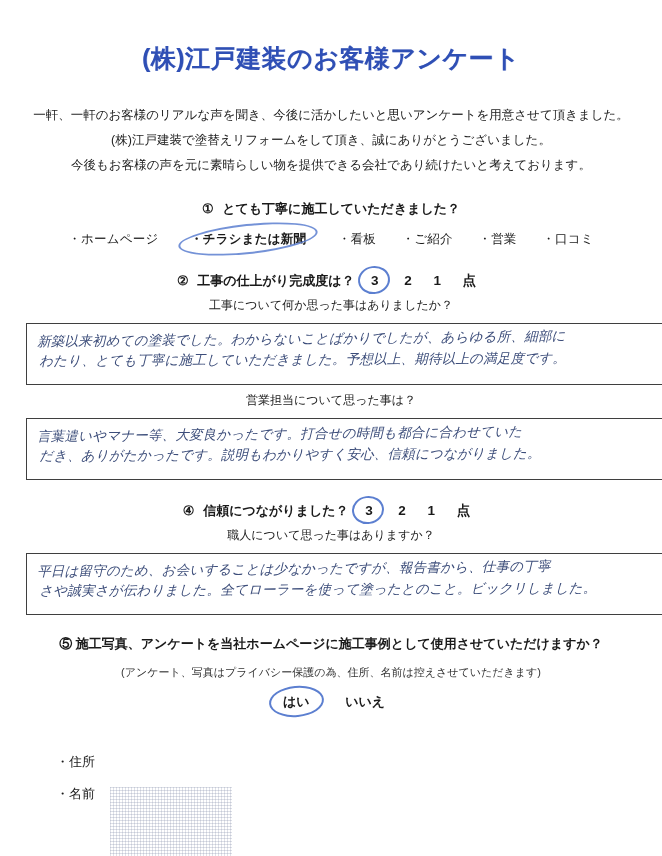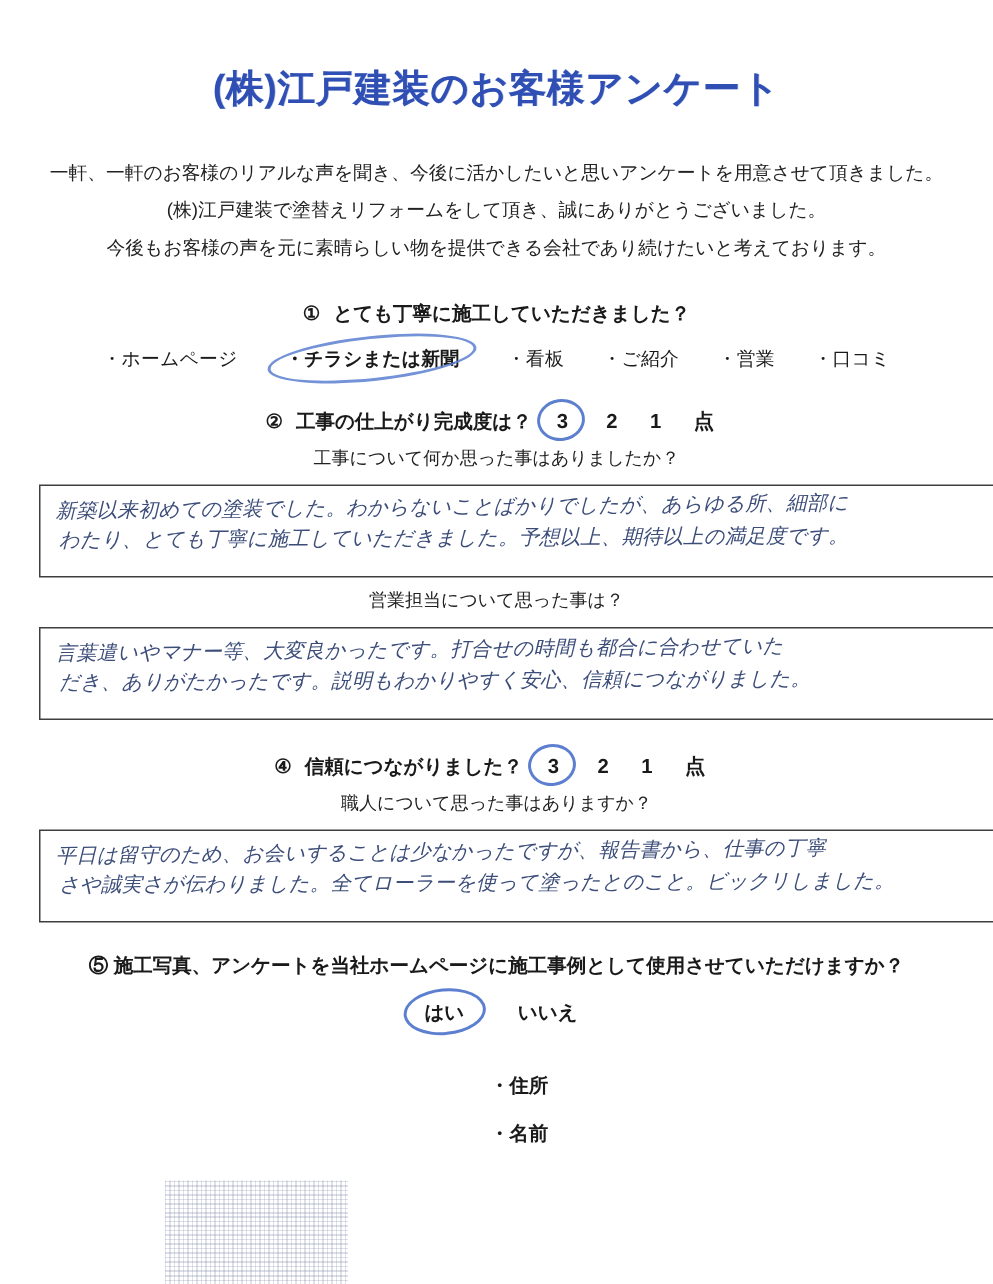--- a/index.html
+++ b/index.html
@@ -166,25 +166,24 @@
     position: absolute;
     left: -8px;
     top: -7px;
     right: -8px;
     bottom: -6px;
     border: 2px solid #5c7fd0;
     border-radius: 50%;
     transform: rotate(-5deg);
   }
   .fields {
-    margin-top: 31px;
+    margin-top: 42px;
     padding-left: 30px;
     font-size: 13px;
-    font-weight: bold;
-    text-align: center;
+    font-weight: normal;
   }
   .field-row {
     margin-bottom: 14px;
     height: 18px;
     line-height: 18px;
   }
   .redact {
     position: absolute;
     left: 110px;
     top: 745px;
@@ -269,20 +268,21 @@
     <div class="hand">
       <span class="l">平日は留守のため、お会いすることは少なかったですが、報告書から、仕事の丁寧</span>
       <span class="l">さや誠実さが伝わりました。全てローラーを使って塗ったとのこと。ビックリしました。</span>
     </div>
   </div>
 
   <div class="q-head">
     <span class="num">⑤</span>
     <span>施工写真、アンケートを当社ホームページに施工事例として使用させていただけますか？</span>
   </div>
+  <div class="note">(アンケート、写真はプライバシー保護の為、住所、名前は控えさせていただきます)</div>
   <div class="yesno">
     <span class="yes">はい</span>
     <span>いいえ</span>
   </div>
 
   <div class="redact"></div>
 
   <div class="fields">
     <div class="field-row">
       <span>・住所</span>

